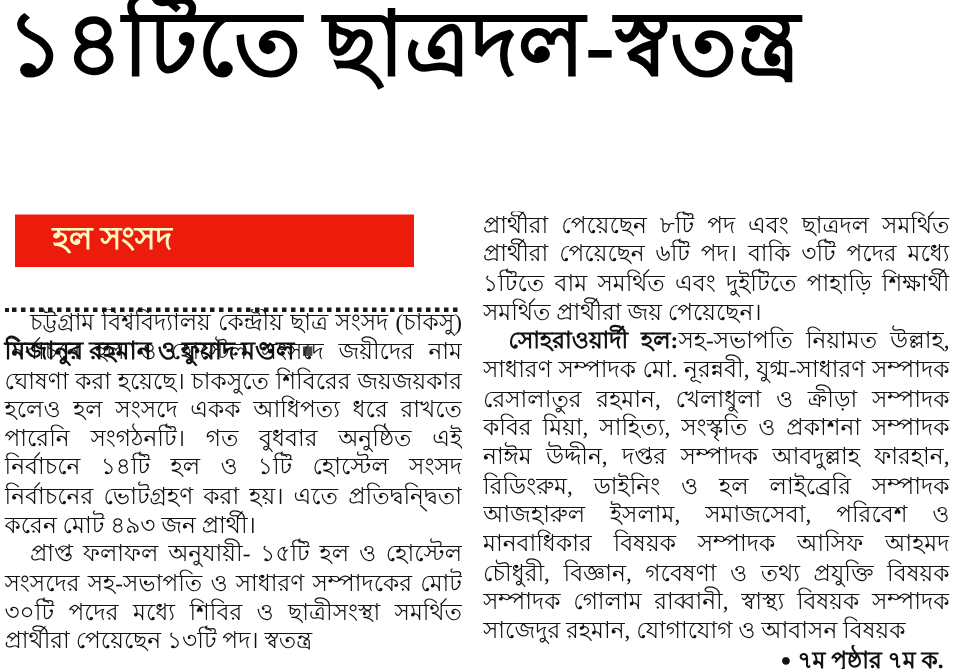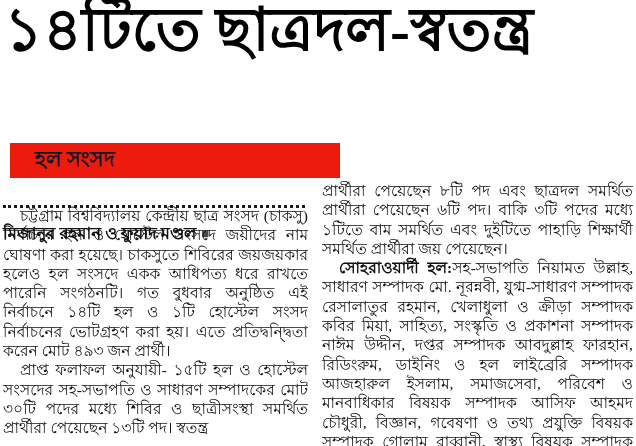--- a/index.html
+++ b/index.html
@@ -21,28 +21,28 @@
     color: #000000;
     font-size: 60px;
     line-height: 60px;
     letter-spacing: 0px;
     white-space: nowrap;
   }
   .kicker {
     position: absolute;
     left: 10px;
     top: 143px;
-    width: 330px;
+    width: 266px;
     height: 35px;
     background: #ed1b0c;
     box-sizing: border-box;
     padding-left: 25px;
     display: flex;
     align-items: center;
-    color: #0f172a;
+    color: #fef9c3;
     font-size: 21px;
     font-weight: 700;
   }
   .byline {
     position: absolute;
     left: 3px;
     top: 181px;
     width: 305px;
     font-size: 16.5px;
     font-weight: 700;
@@ -122,18 +122,18 @@
   </div>
 
   <div class="dotted-rule"></div>
 
   <div class="col-left">
     <p class="body">চট্টগ্রাম বিশ্ববিদ্যালয় কেন্দ্রীয় ছাত্র সংসদ (চাকসু) নির্বাচনে হল ও হোস্টেল সংসদে জয়ীদের নাম ঘোষণা করা হয়েছে। চাকসুতে শিবিরের জয়জয়কার হলেও হল সংসদে একক আধিপত্য ধরে রাখতে পারেনি সংগঠনটি। গত বুধবার অনুষ্ঠিত এই নির্বাচনে ১৪টি হল ও ১টি হোস্টেল সংসদ নির্বাচনের ভোটগ্রহণ করা হয়। এতে প্রতিদ্বন্দ্বিতা করেন মোট ৪৯৩ জন প্রার্থী।</p>
     <p class="body">প্রাপ্ত ফলাফল অনুযায়ী- ১৫টি হল ও হোস্টেল সংসদের সহ-সভাপতি ও সাধারণ সম্পাদকের মোট ৩০টি পদের মধ্যে শিবির ও ছাত্রীসংস্থা সমর্থিত প্রার্থীরা পেয়েছেন ১৩টি পদ। স্বতন্ত্র</p>
   </div>
 
   <div class="col-right">
-    <p class="body" style="text-indent:0;margin-top:40px;">প্রার্থীরা পেয়েছেন ৮টি পদ এবং ছাত্রদল সমর্থিত প্রার্থীরা পেয়েছেন ৬টি পদ। বাকি ৩টি পদের মধ্যে ১টিতে বাম সমর্থিত এবং দুইটিতে পাহাড়ি শিক্ষার্থী সমর্থিত প্রার্থীরা জয় পেয়েছেন।</p>
+    <p class="body" style="text-indent:0;">প্রার্থীরা পেয়েছেন ৮টি পদ এবং ছাত্রদল সমর্থিত প্রার্থীরা পেয়েছেন ৬টি পদ। বাকি ৩টি পদের মধ্যে ১টিতে বাম সমর্থিত এবং দুইটিতে পাহাড়ি শিক্ষার্থী সমর্থিত প্রার্থীরা জয় পেয়েছেন।</p>
     <p class="body"><span class="hall-lead">সোহরাওয়ার্দী হল:</span><span>সহ-সভাপতি নিয়ামত উল্লাহ, সাধারণ সম্পাদক মো. নূরন্নবী, যুগ্ম-সাধারণ সম্পাদক রেসালাতুর রহমান, খেলাধুলা ও ক্রীড়া সম্পাদক কবির মিয়া, সাহিত্য, সংস্কৃতি ও প্রকাশনা সম্পাদক নাঈম উদ্দীন, দপ্তর সম্পাদক আবদুল্লাহ ফারহান, রিডিংরুম, ডাইনিং ও হল লাইব্রেরি সম্পাদক আজহারুল ইসলাম, সমাজসেবা, পরিবেশ ও মানবাধিকার বিষয়ক সম্পাদক আসিফ আহমদ চৌধুরী, বিজ্ঞান, গবেষণা ও তথ্য প্রযুক্তি বিষয়ক সম্পাদক গোলাম রাব্বানী, স্বাস্থ্য বিষয়ক সম্পাদক সাজেদুর রহমান, যোগাযোগ ও আবাসন বিষয়ক</span></p>
     <p class="continuation"><span class="bullet">●</span><span>৭ম পৃষ্ঠার ৭ম ক.</span></p>
   </div>
 
 </div>
 
 </body></html>

